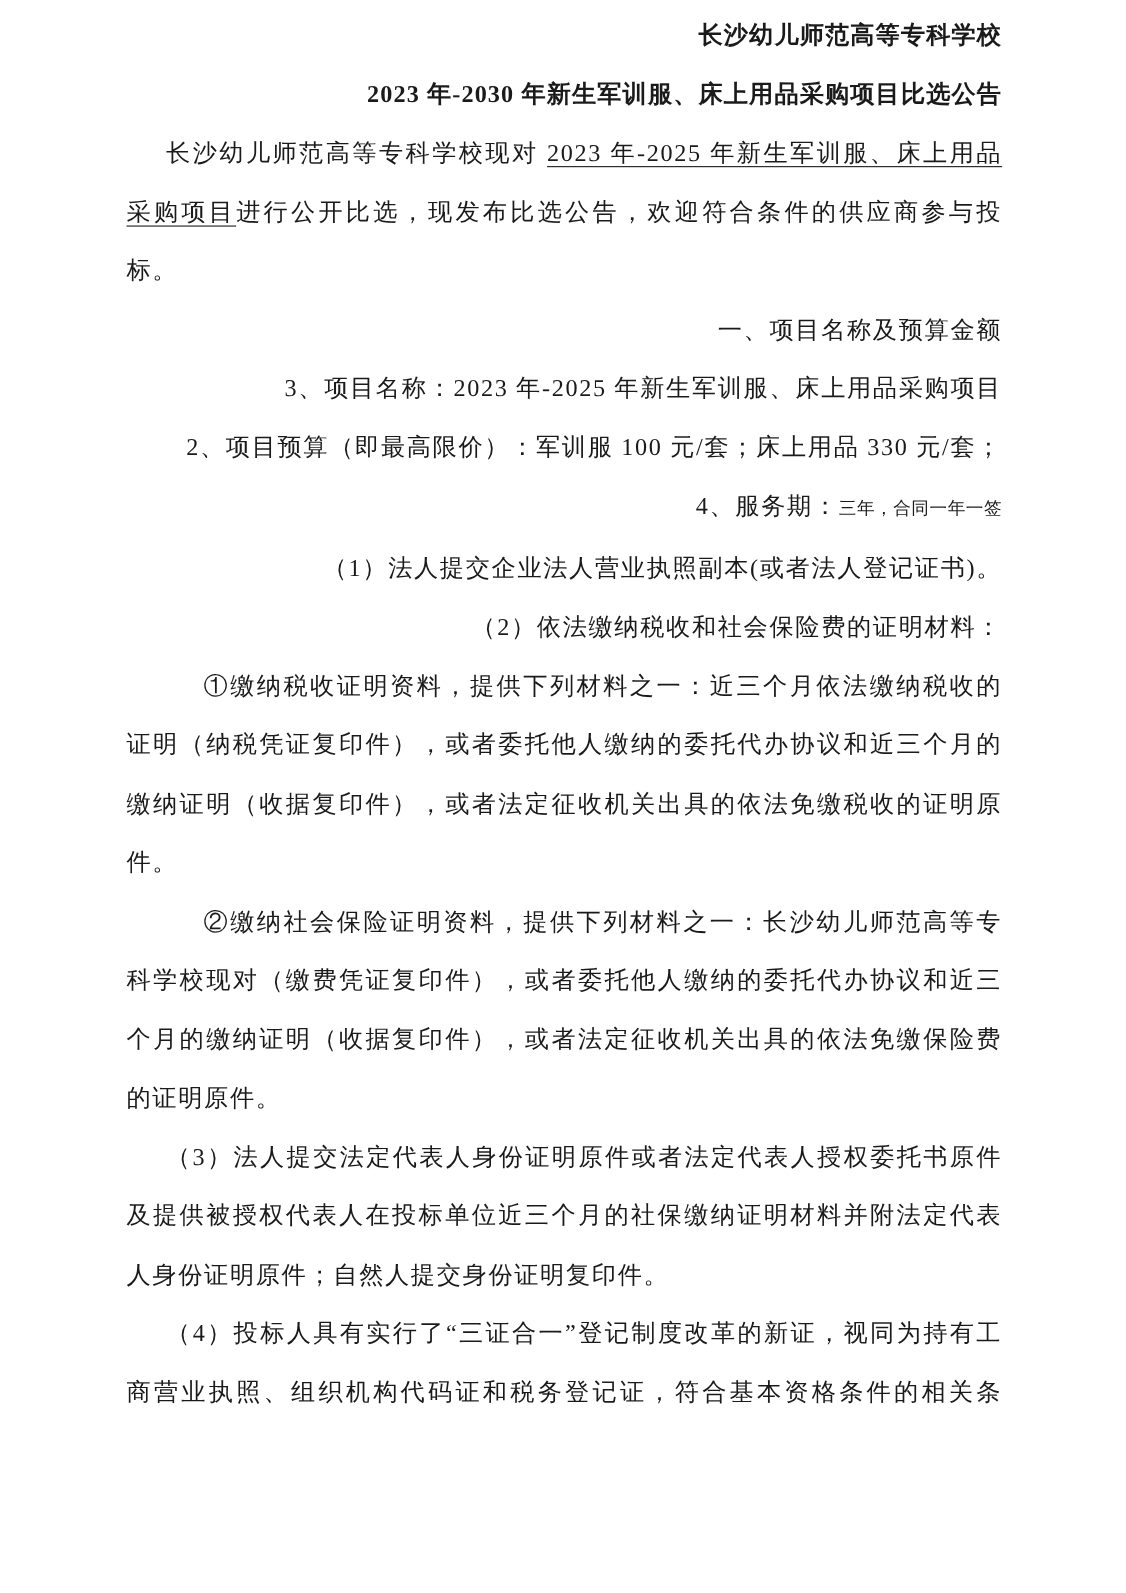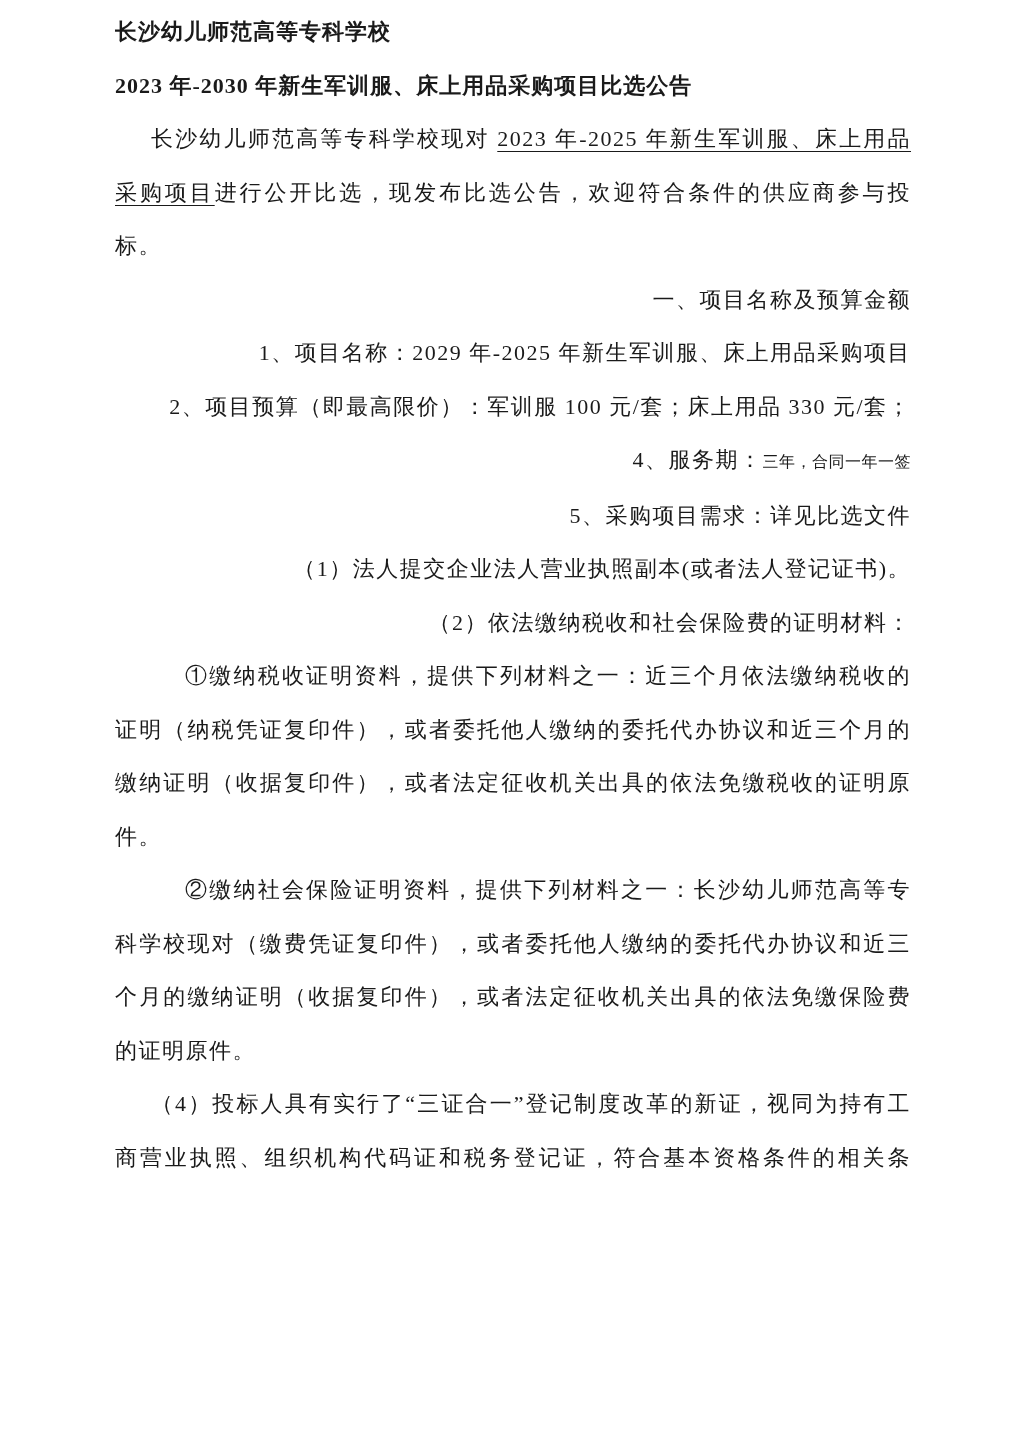--- a/index.html
+++ b/index.html
@@ -13,21 +13,21 @@
   }
   .doc { padding: 5px 113px 0 115px; }
   p {
     margin: 0;
     font-size: 22px;
     line-height: 53.5px;
     letter-spacing: 1.5px;
   }
   .title {
     font-weight: bold;
-    text-align: left;
+    text-align: right;
     letter-spacing: 1px;
     font-family: Liberation Serif, serif;
   }
   .indent { text-indent: 36px; text-align: right; }
   .subindent { text-indent: 70px; }
   .justify {
     text-align: justify;
     text-justify: inter-character;
   }
   .cutoff { text-align-last: justify; }
@@ -41,23 +41,23 @@
 </head>
 <body>
 
 <main class="doc">
   <p class="title">长沙幼儿师范高等专科学校</p>
   <p class="title">2023 年-2030 年新生军训服、床上用品采购项目比选公告</p>
 
   <p class="para indent justify"><span>长沙幼儿师范高等专科学校现对 </span><span class="underline">2023 年-2025 年新生军训服、床上用品采购项目</span><span>进行公开比选，现发布比选公告，欢迎符合条件的供应商参与投标。</span></p>
 
   <p class="indent">一、项目名称及预算金额</p>
-  <p class="indent">1、项目名称：2029 年-2025 年新生军训服、床上用品采购项目</p>
+  <p class="indent">3、项目名称：2023 年-2025 年新生军训服、床上用品采购项目</p>
   <p class="indent">2、项目预算（即最高限价）：军训服 100 元/套；床上用品 330 元/套；</p>
   <p class="indent"><span>4、服务期：</span><span class="small">三年，合同一年一签</span></p>
-  <p class="indent">5、采购项目需求：详见比选文件</p>
 
   <p class="indent">（1）法人提交企业法人营业执照副本(或者法人登记证书)。</p>
   <p class="indent">（2）依法缴纳税收和社会保险费的证明材料：</p>
   <p class="subindent justify">①缴纳税收证明资料，提供下列材料之一：近三个月依法缴纳税收的证明（纳税凭证复印件），或者委托他人缴纳的委托代办协议和近三个月的缴纳证明（收据复印件），或者法定征收机关出具的依法免缴税收的证明原件。</p>
   <p class="subindent justify">②缴纳社会保险证明资料，提供下列材料之一：长沙幼儿师范高等专科学校现对（缴费凭证复印件），或者委托他人缴纳的委托代办协议和近三个月的缴纳证明（收据复印件），或者法定征收机关出具的依法免缴保险费的证明原件。</p>
+  <p class="indent justify">（3）法人提交法定代表人身份证明原件或者法定代表人授权委托书原件及提供被授权代表人在投标单位近三个月的社保缴纳证明材料并附法定代表人身份证明原件；自然人提交身份证明复印件。</p>
   <p class="indent justify cutoff">（4）投标人具有实行了“三证合一”登记制度改革的新证，视同为持有工商营业执照、组织机构代码证和税务登记证，符合基本资格条件的相关条</p>
 </main>
 
 </body></html>

